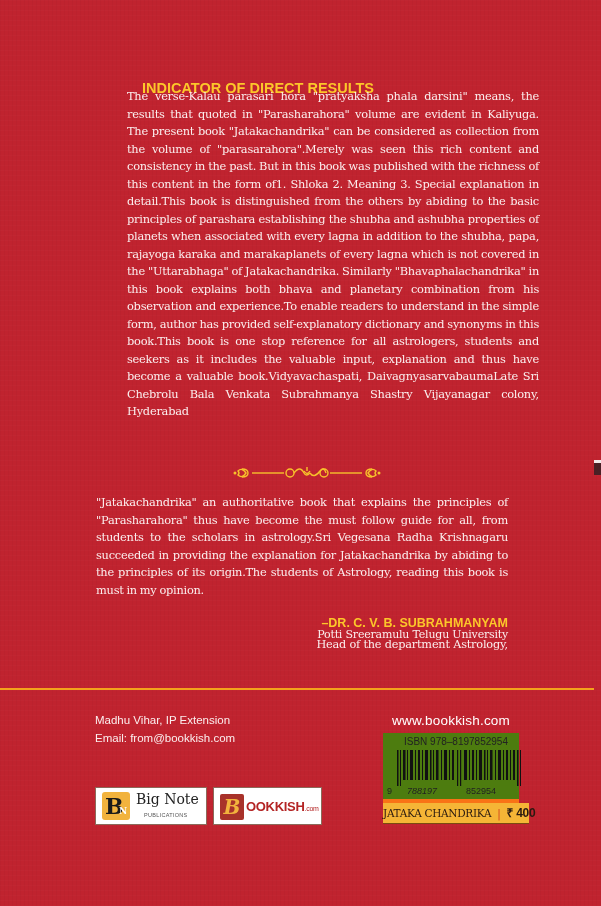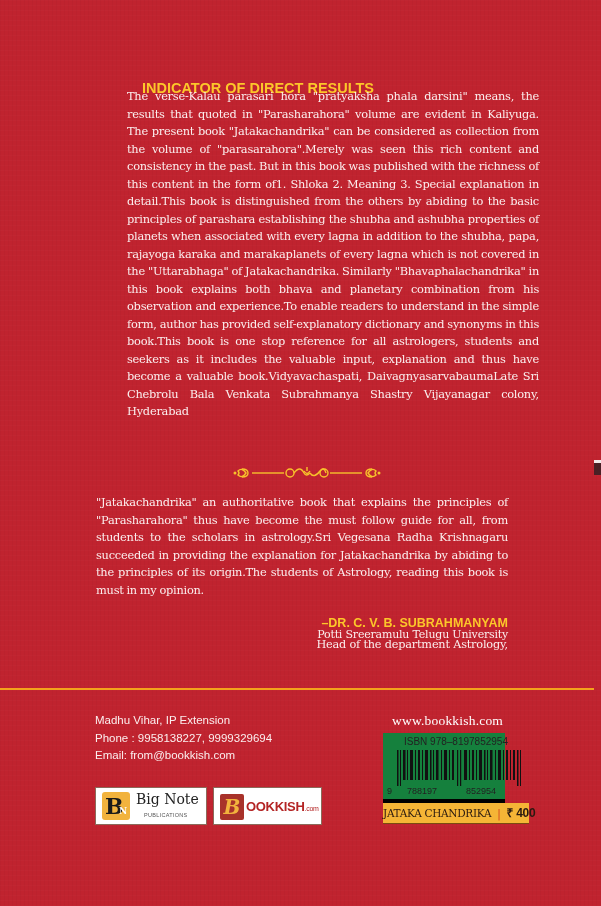--- a/index.html
+++ b/index.html
@@ -83,37 +83,37 @@
     font-size: 20px; line-height: 26px; text-align: center;
   }
   .bk-text {
     position: absolute; left: 32px; top: 11px;
     font-family: "Liberation Sans", sans-serif; font-weight: bold; font-size: 13px; color: #b42525;
     letter-spacing: -0.3px; white-space: nowrap;
   }
   .bk-text .com { font-size: 7px; font-weight: normal; color: #b42525; }
   .website {
     position: absolute; left: 392px; top: 713px;
-    color: #ffffff; font-family: Liberation Serif, serif; font-size: 13.5px; letter-spacing: 0.2px;
+    color: #ffffff; font-family: Liberation Sans, sans-serif; font-size: 13.5px; letter-spacing: 0.2px;
   }
   .barcode-box {
-    position: absolute; left: 383px; top: 733px; width: 122px; height: 66px;
-    background: #15803d; border-bottom: 4px solid #000000; box-sizing: content-box;
+    position: absolute; left: 383px; top: 733px; width: 136px; height: 66px;
+    background: #4d7c0f; border-bottom: 4px solid #f97316; box-sizing: content-box;
   }
   .isbn-label {
     position: absolute; left: 0; width: 146px; top: 3px; text-align: center;
     font-family: "Liberation Sans", sans-serif; font-size: 10px; color: #222; white-space: nowrap;
   }
   .bars {
     position: absolute; left: 14px; top: 17px; width: 124px; height: 36px;
   }
   .digits {
     position: absolute; top: 53px; font-family: "Liberation Sans", sans-serif; font-size: 9px; color: #222;
   }
-  .d0 { left: 4px; } .d1 { left: 24px; } .d2 { left: 83px; }
+  .d0 { left: 4px; } .d1 { left: 24px; font-style: italic; } .d2 { left: 83px; }
   .price-bar {
     position: absolute; left: 383px; top: 803px; width: 146px; height: 20px;
     background: #f5b536; border-bottom: 1px solid #7a4a10;
     font-family: "DejaVu Serif", serif; font-size: 10.5px; color: #2a1a10;
     line-height: 20px; text-align: center; white-space: nowrap; letter-spacing: -0.3px;
   }
   .price-bar .sep { color: #d2421e; padding: 0 3px; }
   .price-bar .amt { font-family: "Liberation Sans", sans-serif; font-weight: bold; font-size: 12px; margin-top: 32px; }
   .edge-tab {
     position: absolute; left: 594px; top: 460px; width: 7px; height: 12px;
@@ -149,21 +149,20 @@
 
 <div class="sig-name">–DR. C. V. B. SUBRAHMANYAM</div>
 <div class="sig-line sig-title">Head of the department Astrology,</div>
 <div class="sig-line sig-uni">Potti Sreeramulu Telugu University</div>
 
 <div class="divider"></div>
 <div class="edge-tab"></div>
 
 <div class="address">
   <div>Madhu Vihar, IP Extension</div>
-  <div>Phone : 9958138227, 9999329694</div>
   <div>Email: from@bookkish.com</div>
 </div>
 
 <div class="logo-box logo-bignote">
   <div class="bn-mark">
     <span class="b">B</span>
     <span class="n">N</span>
   </div>
   <div class="bn-title">Big Note</div>
   <div class="bn-sub">PUBLICATIONS</div>

